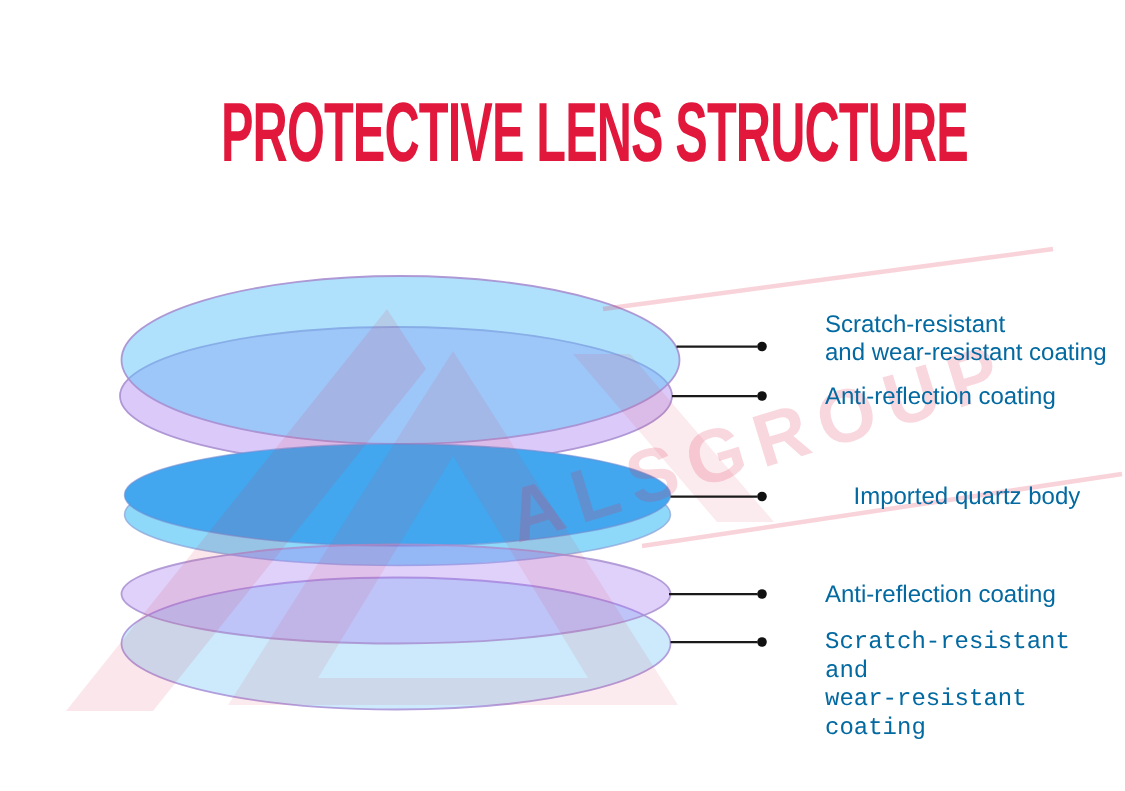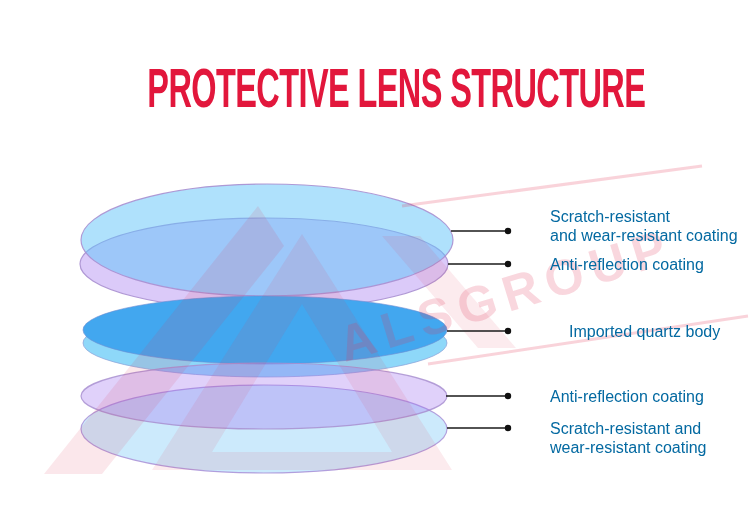--- a/index.html
+++ b/index.html
@@ -21,21 +21,21 @@
   svg.diagram{position:absolute;left:0;top:0;}
   .layer-label{
     position:absolute;left:550px;
     font-size:16px;line-height:19px;color:#0369a1;
     white-space:pre-line;
   }
   .lbl-1{top:207px;}
   .lbl-2{top:255px;}
   .lbl-3{top:322px;margin-left:19px;}
   .lbl-4{top:387px;}
-  .lbl-5{top:419px;}
+  .lbl-5{top:419px;font-family:Liberation Mono, monospace;}
 </style>
 </head>
 <body>
 
 <div class="stage">
 
   <div class="title-wrap">
     <span class="title-text">PROTECTIVE LENS STRUCTURE</span>
   </div>
 

